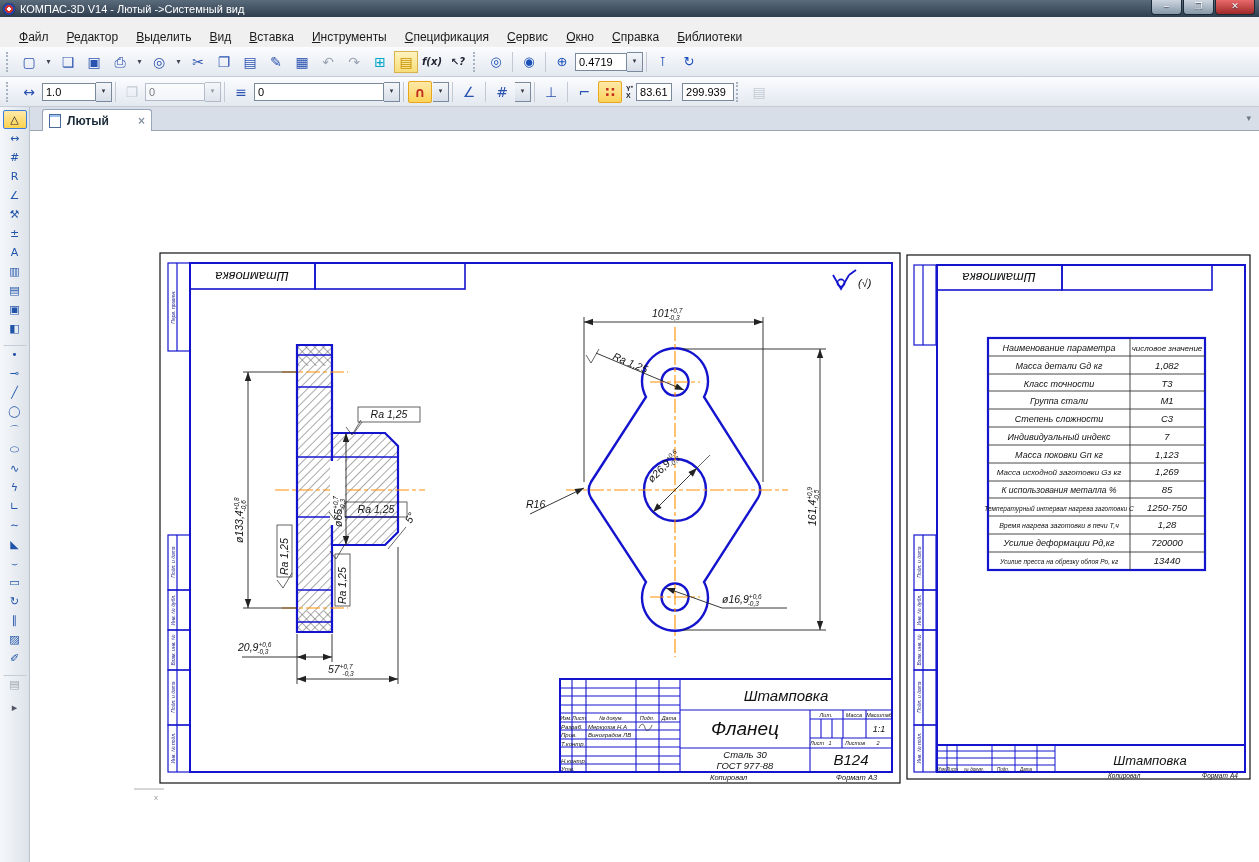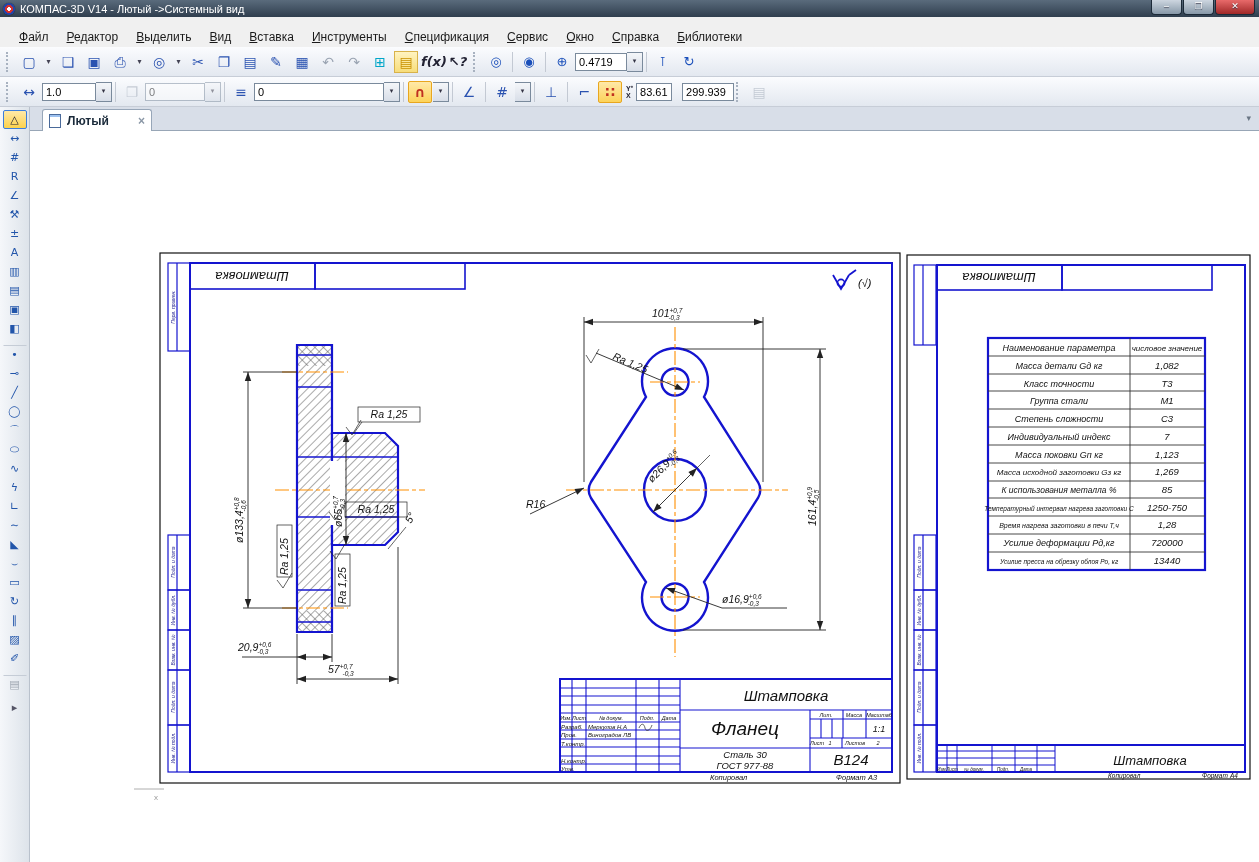--- a/index.html
+++ b/index.html
@@ -16,21 +16,21 @@
   .mi::first-letter{text-decoration:underline;}
   
   .tbar{position:absolute;left:0;width:100%;height:30px;background:linear-gradient(#fbfcfe,#e3e8f0);border-bottom:1px solid #c7cdd7;display:flex;align-items:center;padding-left:4px;box-sizing:border-box;}
   .t1{top:47px;}.t2{top:77px;}
   .grip{width:4px;height:20px;border-left:2px dotted #a8b2c0;margin:0 4px 0 2px;}
   .tb{width:24px;height:22px;border:1px solid transparent;background:transparent;font-size:14px;line-height:20px;text-align:center;padding:0;margin:0 1px;color:#2a52b0;font-family:"DejaVu Sans",sans-serif;}
   .tb.dd{width:11px;font-size:8px;color:#445;}
   .tb.g{color:#9aa4b2;}
   .tb.c{color:#00a6c8;}
   .tb.y{color:#c89000;background:linear-gradient(#fff3c0,#f7dd7a);border:1px solid #d8b24a;}
-  .tb.fx{font-size:13px;font-style:italic;font-weight:bold;color:#223;}
+  .tb.fx{font-size:10px;font-style:italic;font-weight:bold;color:#223;}
   .tb.z{color:#1a4fba;font-size:13px;}
   .tb.orange{background:linear-gradient(#ffe9a8,#fcd35a);border:1px solid #e8a61f;border-radius:2px;color:#c03020;font-weight:bold;}
   .sepl{width:1px;height:20px;background:#c3c9d3;margin:0 3px;}
   .cinput{height:18px;border:1px solid #7a8a9c;background:#fff;font-size:11px;font-family:"Liberation Sans",sans-serif;padding:0 3px;box-sizing:border-box;}
   .ddbtn{width:15px;height:18px;border:1px solid #7a8a9c;border-left:none;background:linear-gradient(#f4f6f9,#d8dee8);font-size:7px;color:#334;text-align:center;line-height:16px;}
   .yx{display:flex;flex-direction:column;font-size:7px;line-height:7px;color:#223;margin:0 3px;font-weight:bold;}
   .dis{opacity:.5;}
   
   .tabbar{position:absolute;left:30px;top:107px;width:1229px;height:24px;background:#d8dee8;border-bottom:1px solid #98a6b6;box-sizing:border-box;}
   .tab{position:absolute;left:12px;top:2px;height:22px;width:110px;background:#fff;border:1px solid #97a6b8;border-bottom:none;border-radius:3px 3px 0 0;display:flex;align-items:center;font-size:12px;font-weight:bold;color:#1a2a3a;padding:0 6px;box-sizing:border-box;}

